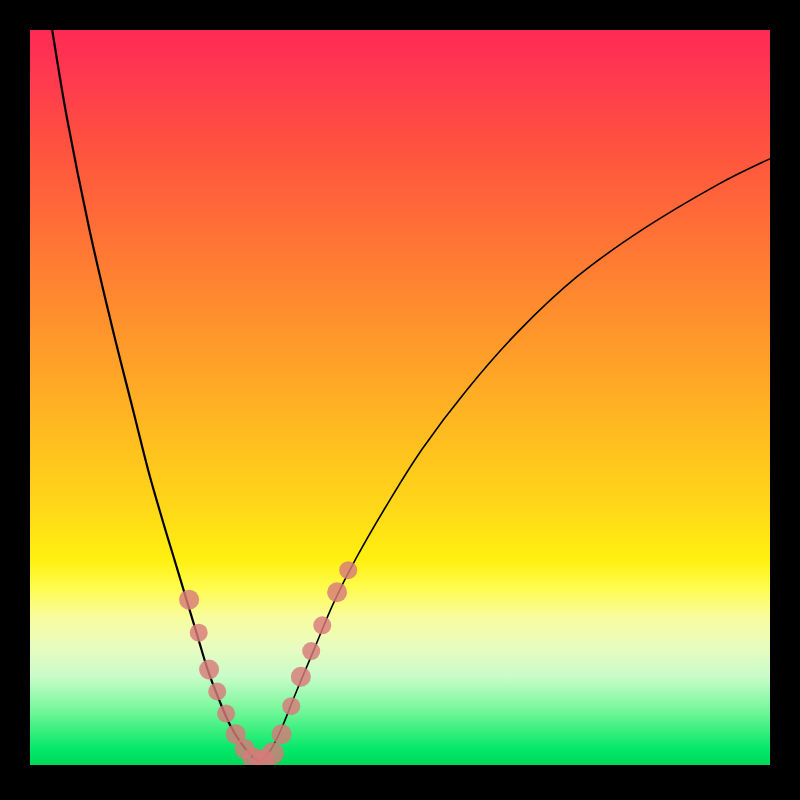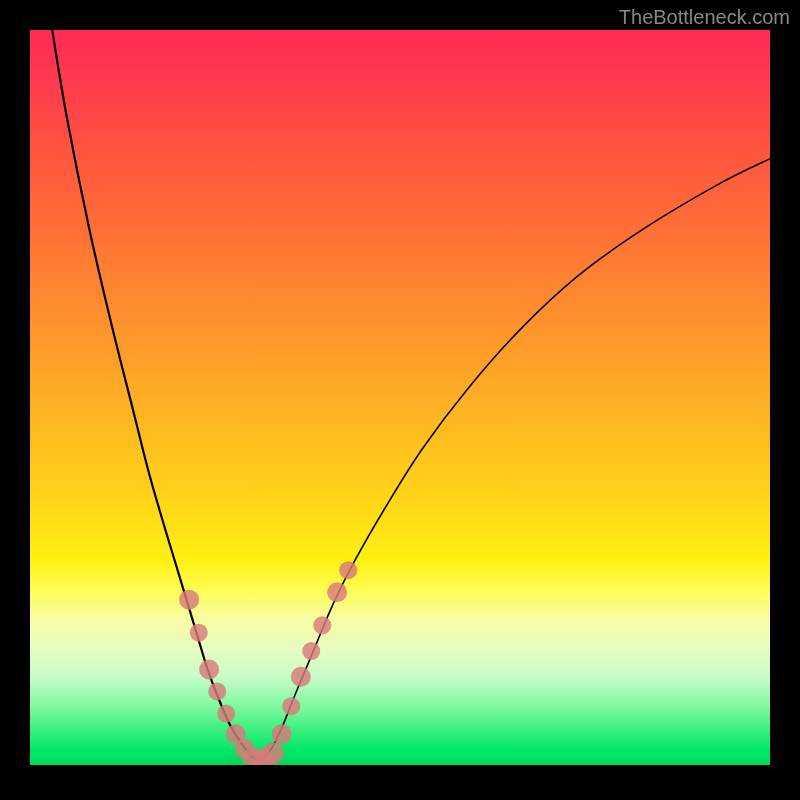--- a/index.html
+++ b/index.html
@@ -61,21 +61,20 @@
     }
     .marker {
       fill: #d87a7a;
       opacity: 0.82;
     }
   </style>
 </head>
 <body>
 
 <div class="container">
-  <div class="watermark">TheBottleneck.com</div>
   <div class="plot-area">
     <svg class="curve-layer" viewBox="0 0 740 735" preserveAspectRatio="none">
       <path id="curve-left" fill="none" stroke="#000" stroke-width="2.2" d="M 22.2 0 C 24.864 15.876000000000008, 30.34 52.47900000000004, 37 88.20000000000005 C 43.66 123.92100000000005, 51.208 161.40600000000006, 59.2 198.45000000000005 C 67.19200000000001 235.49400000000003, 73.408 260.925, 81.4 294 C 89.39200000000001 327.075, 96.94000000000001 355.74, 103.60000000000001 382.2 C 110.26 408.65999999999997, 113.072 421.155, 118.4 441 C 123.72800000000001 460.845, 128.53799999999998 476.57399999999996, 133.2 492.45 C 137.862 508.326, 140.304 515.97, 144.3 529.2 C 148.29600000000002 542.4300000000001, 151.404 552.72, 155.4 565.95 C 159.39600000000002 579.1800000000001, 162.504 589.47, 166.5 602.7 C 170.496 615.9300000000001, 173.60399999999998 627.543, 177.6 639.45 C 181.596 651.3570000000001, 184.704 658.9275, 188.70000000000002 668.85 C 192.69600000000003 678.7725, 195.80400000000003 686.6370000000001, 199.8 694.575 C 203.796 702.513, 206.90399999999997 707.2611, 210.89999999999998 712.95 C 214.896 718.6389, 218.67 722.7402, 222 726.18 C 225.33 729.6197999999999, 228.068 731.0015999999999, 229.4 732.06"></path>
       <path id="curve-right" fill="none" stroke="#000" stroke-width="1.6" d="M 229.4 732.06 C 231.398 729.9431999999999, 236.504 726.3857999999999, 240.5 720.3 C 244.496 714.2142, 246.93800000000002 708.834, 251.60000000000002 698.25 C 256.262 687.666, 260.40599999999995 676.053, 266.4 661.5 C 272.394 646.947, 278.24 633.276, 284.90000000000003 617.4 C 291.56000000000006 601.524, 296.07399999999996 589.1759999999999, 303.4 573.3 C 310.726 557.424, 316.276 546.399, 325.6 529.2 C 334.92400000000004 512.0010000000001, 343.212 497.595, 355.2 477.75 C 367.188 457.905, 377.54800000000006 440.118, 392.20000000000005 418.95 C 406.85200000000003 397.782, 419.284 381.318, 436.59999999999997 360.15 C 453.91599999999994 338.98199999999997, 468.42 321.85650000000004, 488.40000000000003 301.35 C 508.38000000000005 280.8435, 524.956 264.74699999999996, 547.6 246.22499999999997 C 570.244 227.70299999999997, 588.8919999999999 214.98750000000004, 614.1999999999999 198.45000000000005 C 639.5079999999999 181.91250000000005, 665.556 166.91850000000002, 688.2 154.35000000000002 C 710.844 141.78150000000002, 730.676 133.2555, 740 128.625"></path>
       <g id="markers-group">
           <circle cx="159.1" cy="569.625" r="10" class="marker"></circle>
           <circle cx="168.72" cy="602.7" r="9" class="marker"></circle>
           <circle cx="179.07999999999998" cy="639.45" r="10" class="marker"></circle>
           <circle cx="187.22" cy="661.5" r="9" class="marker"></circle>
           <circle cx="196.10000000000002" cy="683.55" r="9" class="marker"></circle>

